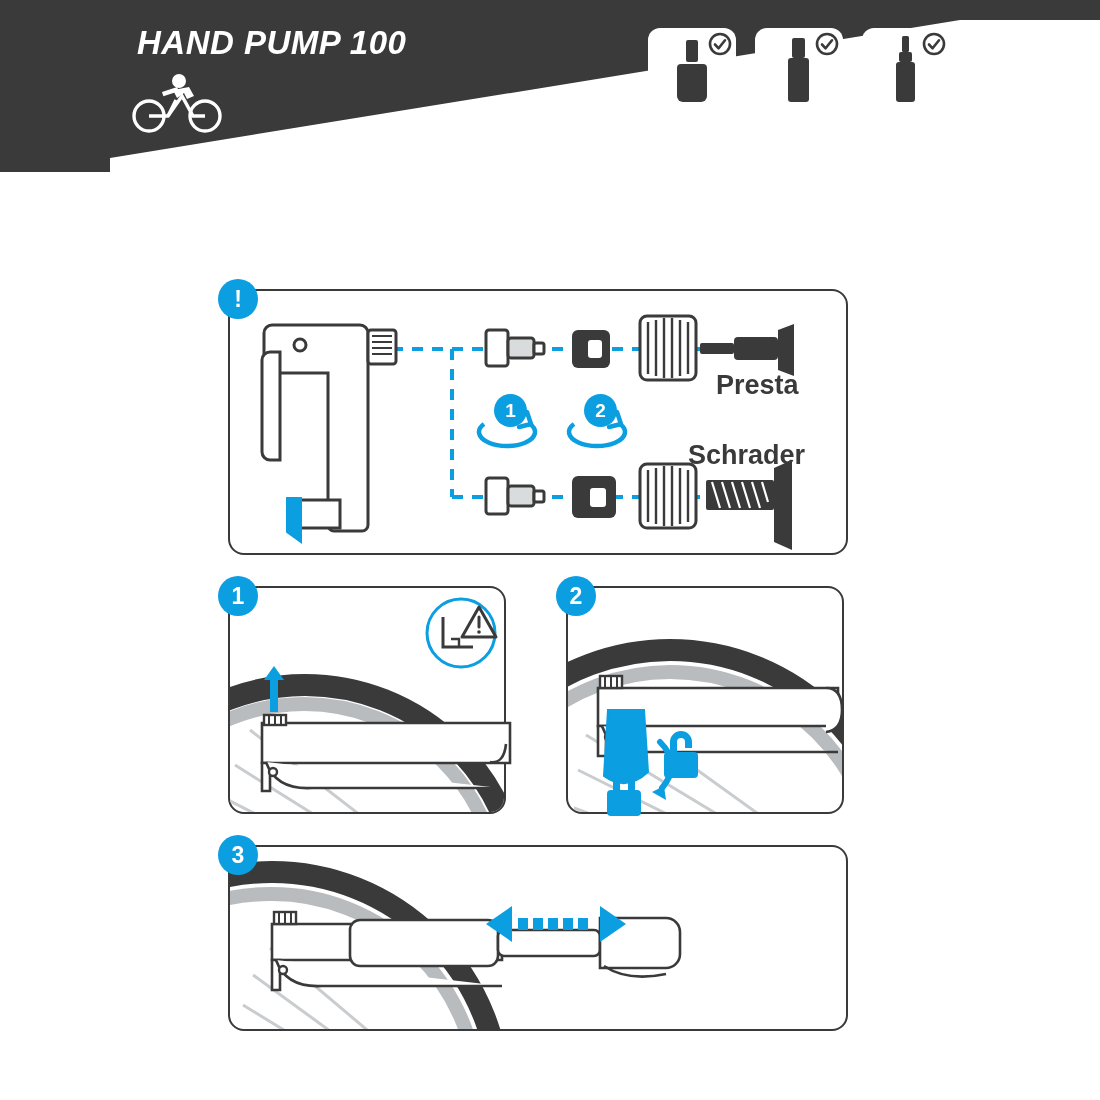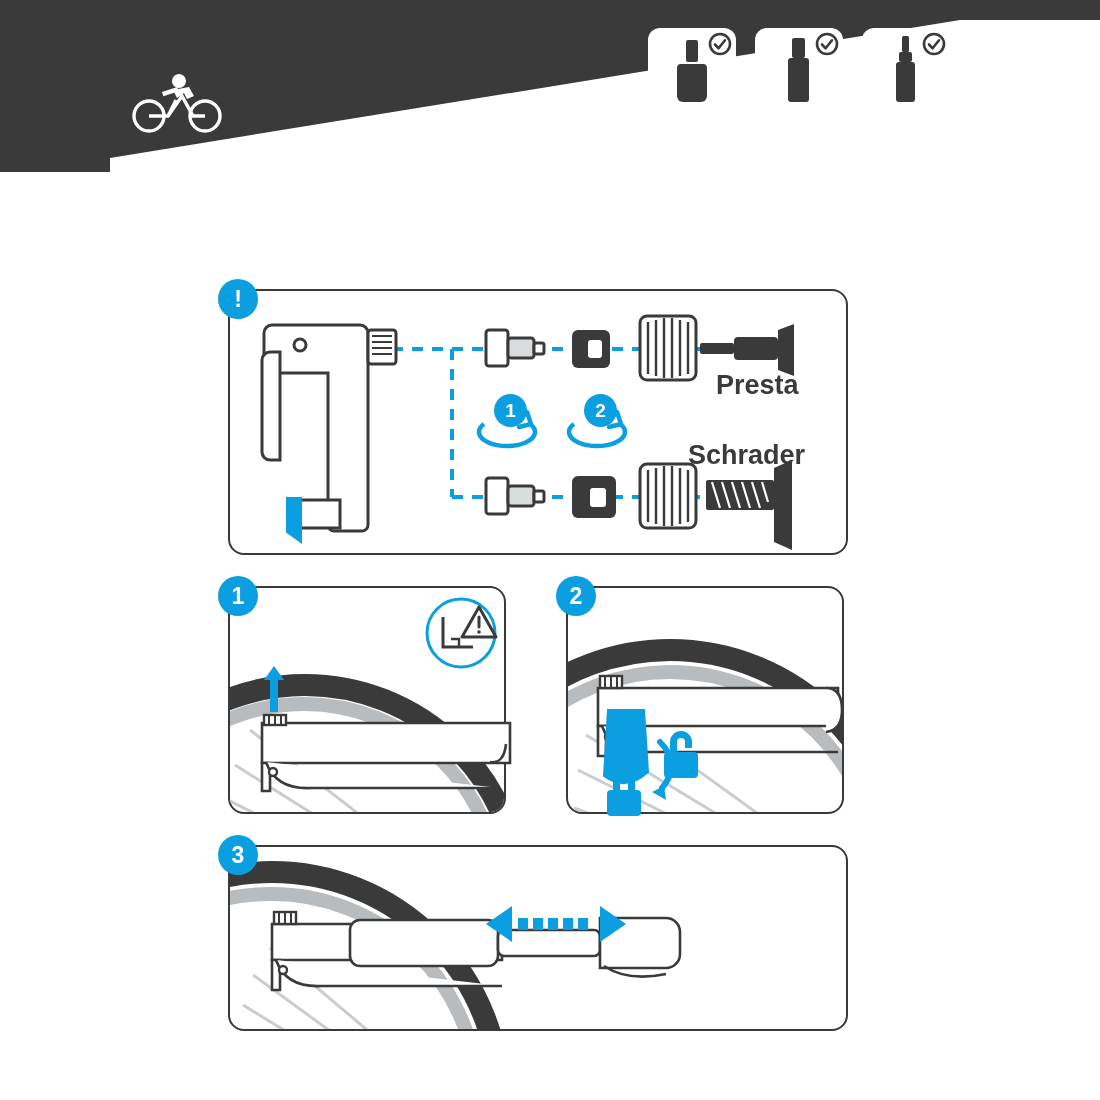--- a/index.html
+++ b/index.html
@@ -94,20 +94,21 @@
   #rot-2{left:584px;top:394px;}
   svg{display:block;}
   .svg-layer{position:absolute;left:0;top:0;pointer-events:none;}
 </style>
 </head>
 <body>
 
 <div class="header">
   <div class="header-bg"></div>
 
+  <div class="title">HAND PUMP 100</div>
 
   <div class="cyclist">
     <svg width="92" height="62" viewBox="0 0 92 62">
       <g fill="none" stroke="#ffffff" stroke-width="3.4">
         <circle cx="17" cy="44" r="15"></circle>
         <circle cx="73" cy="44" r="15"></circle>
         <path d="M17 44 L36 44 L50 24 L61 44 L73 44" stroke-width="3.4"></path>
         <path d="M36 44 L44 28"></path>
       </g>
       <g fill="#ffffff">

